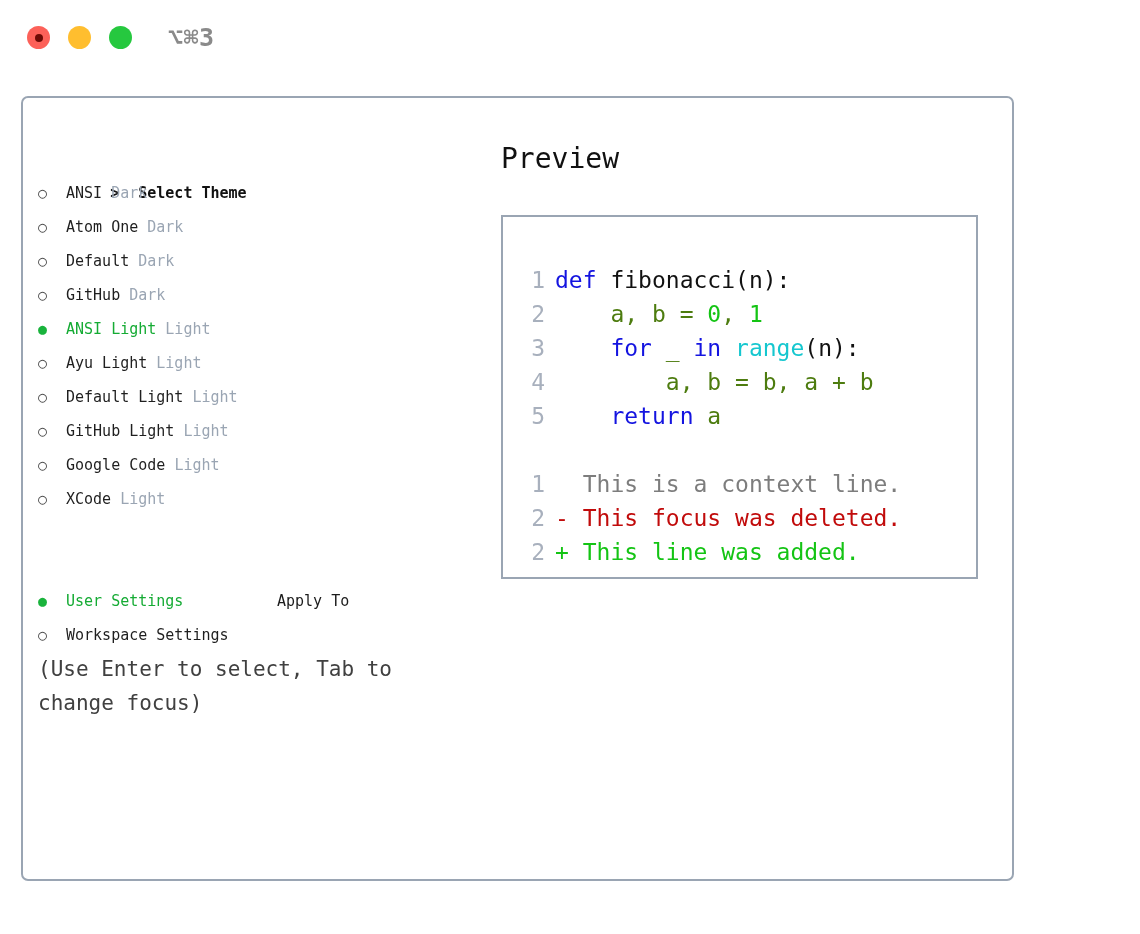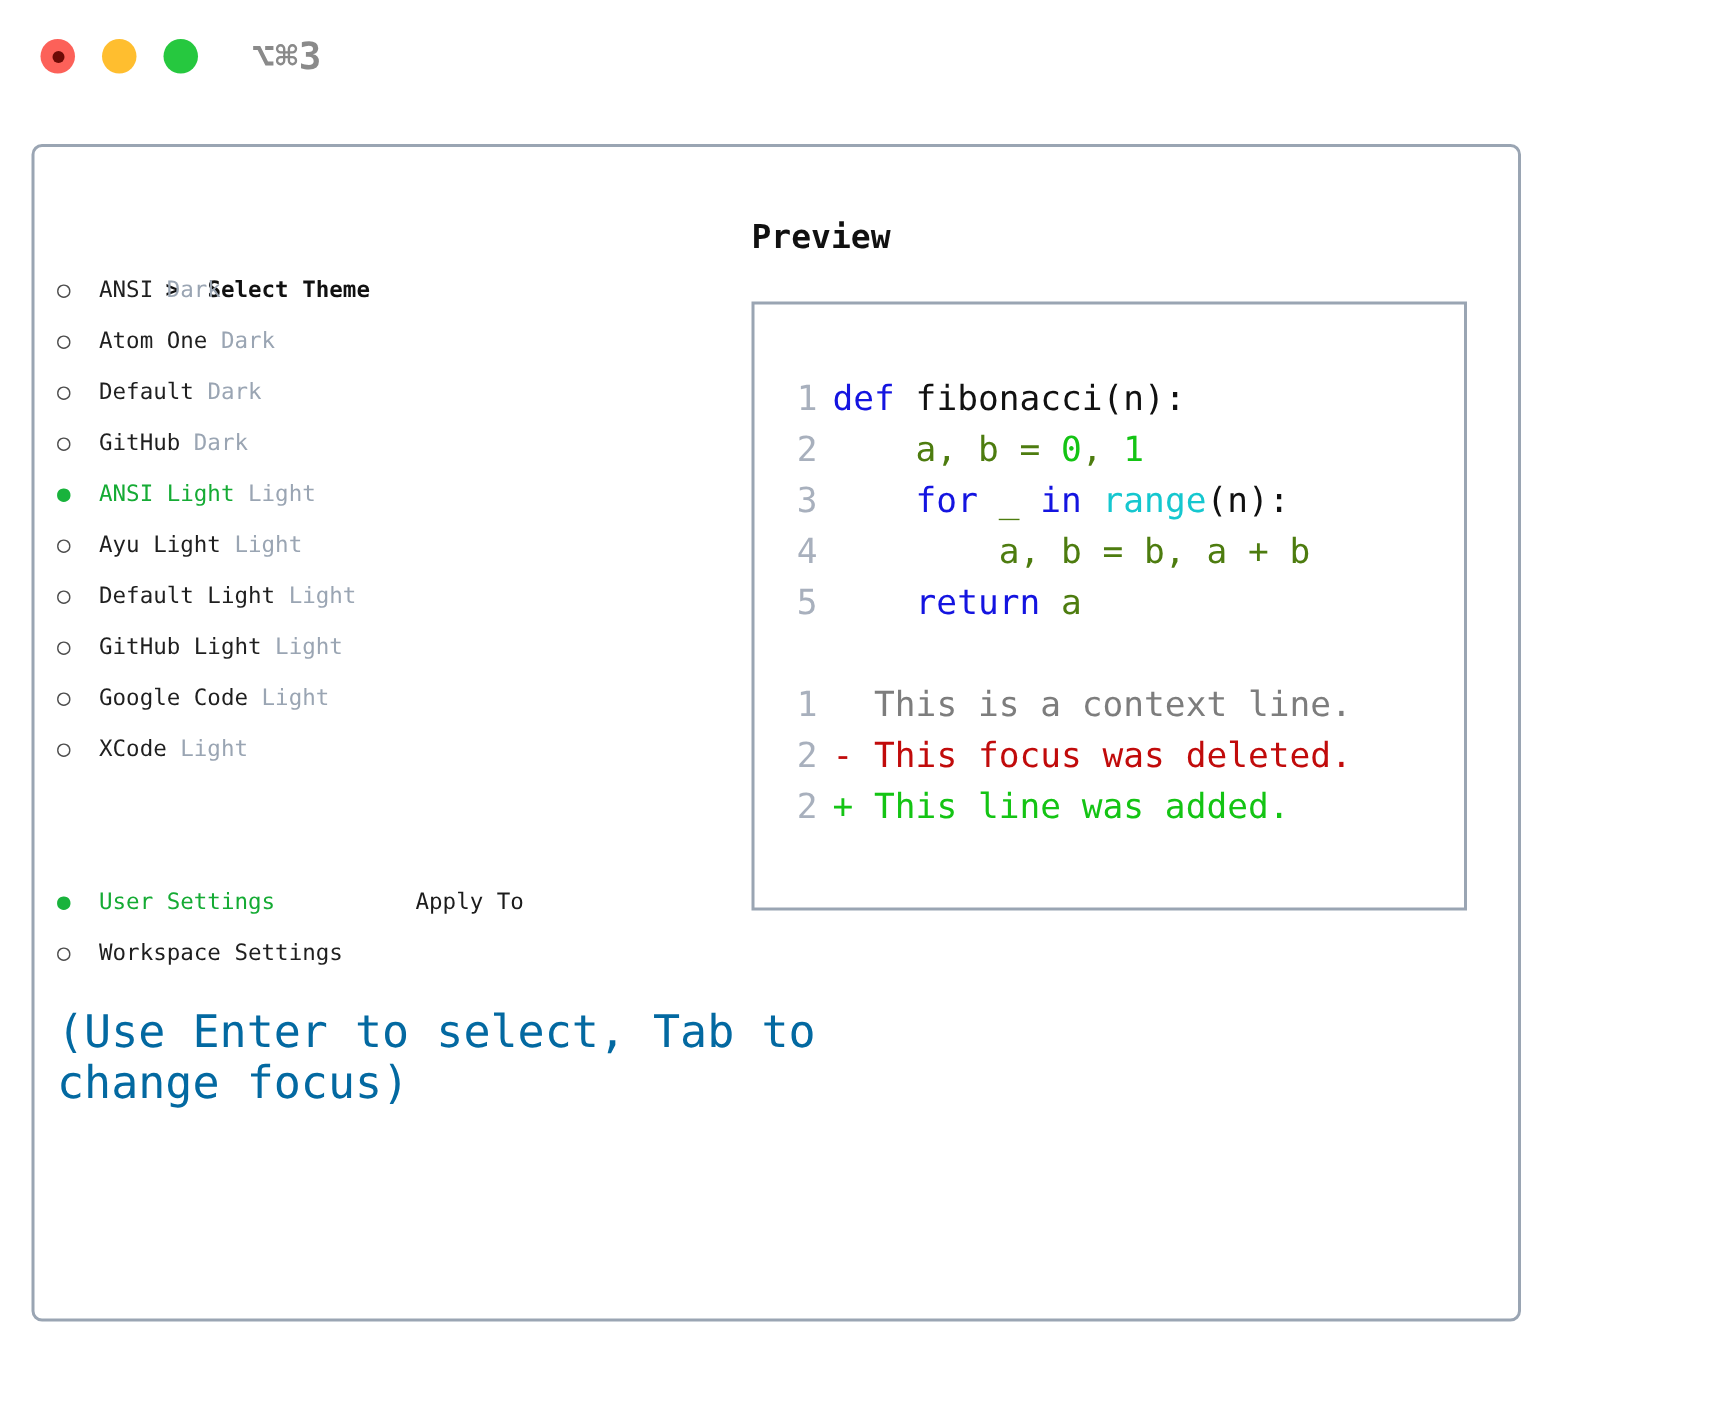--- a/index.html
+++ b/index.html
@@ -104,45 +104,44 @@
   .name-selected { color: #15ab34; }
   .variant { color: #9aa5b3; }
   .spacer { height: 34px; }
 
   #apply-head {
     font-weight: normal;
     color: #1c1c1c;
     text-align: center;
   }
   #hint {
-    font-size: 30px;
-    line-height: 34px;
-    color: #0369a1;
-    white-space: pre;
-    margin-top: 20px;
+    font-size: 21px;
+    line-height: 34px;
+    color: #404040;
+    white-space: pre;
   }
 
   
   #preview-pane {
     position: absolute;
     left: 478px; top: 44px;
     width: 500px;
   }
   #preview-title {
-    font-size: 22px;
-    font-weight: bold;
+    font-size: 28px;
+    font-weight: normal;
     color: #111111;
     line-height: 34px;
     height: 34px;
     white-space: pre;
   }
   #preview-box {
-    margin-top: 25px;
+    margin-top: 39px;
     width: 477px;
-    height: 406px;
+    height: 364px;
     border: 2px solid #9aa5b3;
     background: #ffffff;
     position: relative;
   }
   #code-area {
     position: absolute;
     left: 14px; top: 46px;
     width: 460px;
   }
   .code-line {

